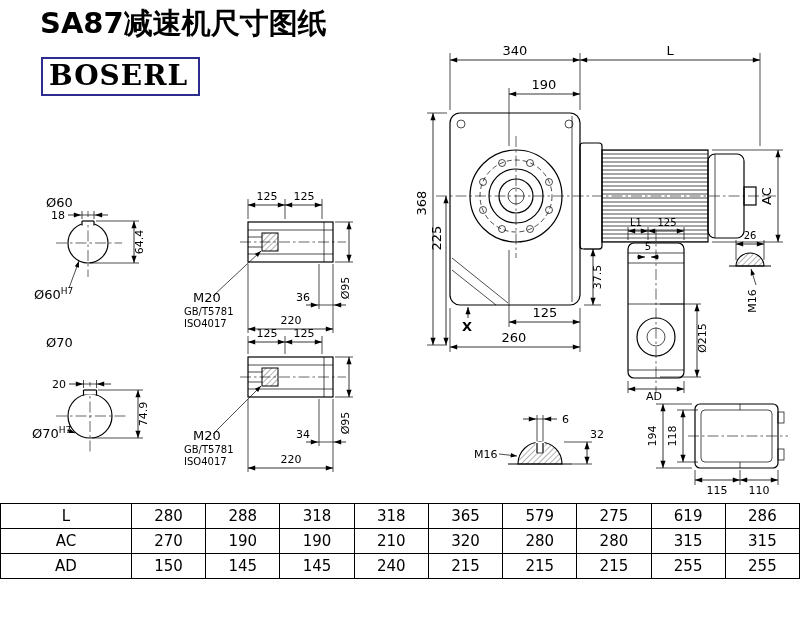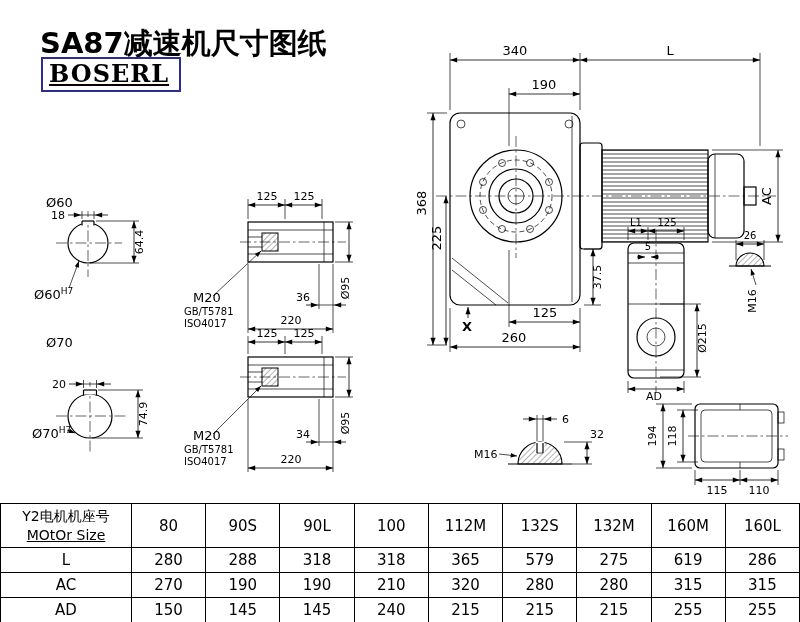--- a/index.html
+++ b/index.html
@@ -1,21 +1,21 @@
 <!DOCTYPE html>
 <html><head>
 <meta charset="utf-8">
 <style>
   * { box-sizing: border-box; }
   html, body { margin: 0; padding: 0; background: #fff; }
   .page { position: relative; width: 800px; height: 622px; background: #fff;
           font-family: "DejaVu Sans", "Liberation Sans", sans-serif; overflow: hidden; color:#000; }
-  .title { position: absolute; left: 40px; top: 24px; font-size: 29px; font-weight: 700; white-space: nowrap; }
+  .title { position: absolute; left: 40px; top: 4px; font-size: 29px; font-weight: 700; white-space: nowrap; }
   .brand-box { position: absolute; left: 41px; top: 57px; border: 2px solid #2d2d8f; padding: 0 10px 2px 6px; background:#fff; }
-  .brand-text { font-family: "DejaVu Serif", "Liberation Serif", serif; font-size: 24px; font-weight: 700; letter-spacing: 1px; text-decoration: underline; }
+  .brand-text { font-family: "DejaVu Serif", "Liberation Serif", serif; font-size: 28px; font-weight: 700; letter-spacing: 1px; }
   svg.drawing { position: absolute; left: 0; top: 0; }
   .ol  { fill: none; stroke: #000; stroke-width: 1.2; }
   .tl  { fill: none; stroke: #000; stroke-width: 0.7; }
   .dim { fill: none; stroke: #000; stroke-width: 0.8; }
   .cl  { fill: none; stroke: #000; stroke-width: 0.6; stroke-dasharray: 11 3 2.5 3; }
   .cl2 { fill: none; stroke: #000; stroke-width: 0.7; stroke-dasharray: 5 3; }
   svg text { fill: #000; font-family: "DejaVu Sans", "Liberation Sans", sans-serif; font-size: 13px; }
   svg text.sm { font-size: 11px; }
   svg text.xs { font-size: 10px; }
   svg text.bold { font-weight: bold; }
@@ -317,35 +317,20 @@
   <div class="brand-box">
     <span class="brand-text">BOSERL</span>
   </div>
 
   <table class="dim-table">
     <colgroup>
         <col style="width:131px">
         <col span="9">
       </colgroup>
     <tbody>
-      <tr class="hdr">
-        <td>
-          <div class="hdr-l1">Y2电机机座号</div>
-          <div class="hdr-l2">MOtOr Size</div>
-        </td>
-        <td>80</td>
-        <td>90S</td>
-        <td>90L</td>
-        <td>100</td>
-        <td>112M</td>
-        <td>132S</td>
-        <td>132M</td>
-        <td>160M</td>
-        <td>160L</td>
-      </tr>
       <tr>
         <td>L</td>
         <td>280</td>
         <td>288</td>
         <td>318</td>
         <td>318</td>
         <td>365</td>
         <td>579</td>
         <td>275</td>
         <td>619</td>

